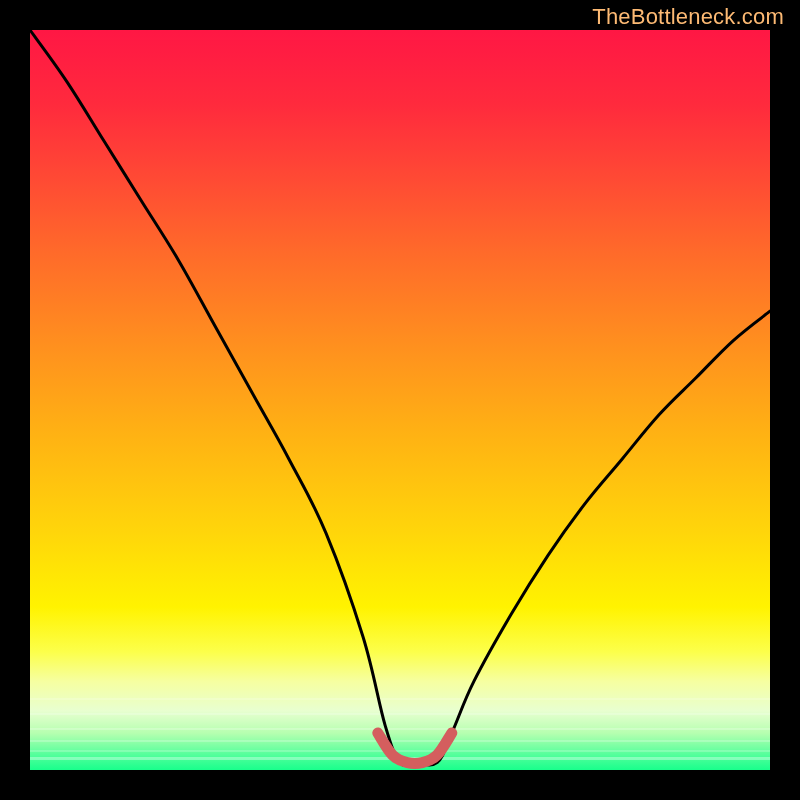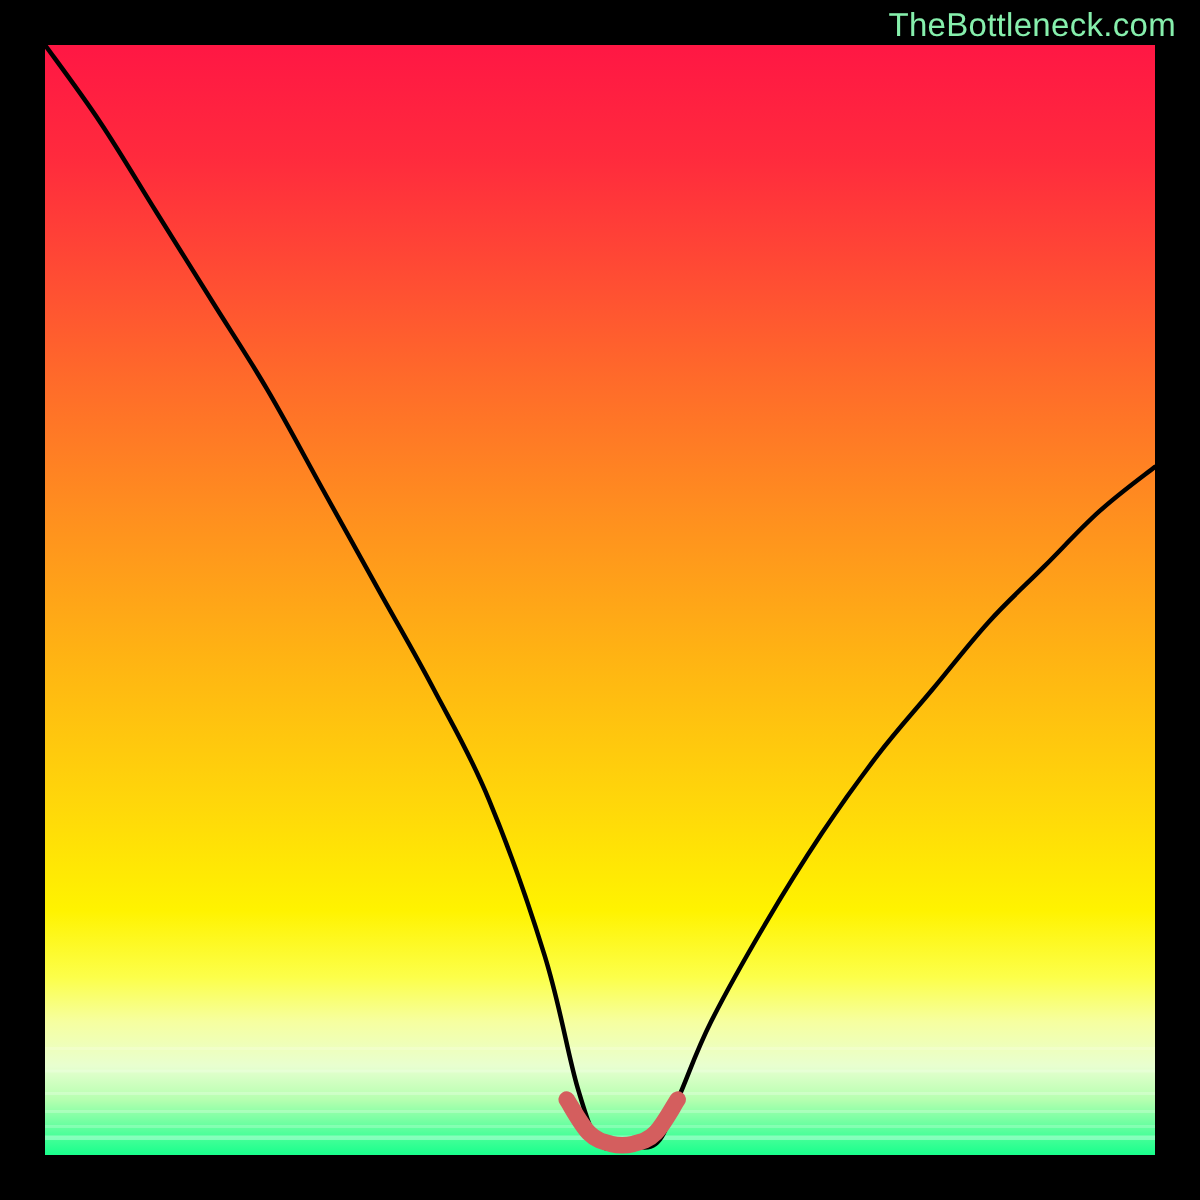--- a/index.html
+++ b/index.html
@@ -70,21 +70,21 @@
     width: 740px;
     height: 740px;
   }
   .watermark {
     position: absolute;
     top: 4px;
     right: 16px;
     font-family: Arial, Helvetica, sans-serif;
     font-size: 22px;
     font-weight: 400;
-    color: #86efac;
+    color: #fdba74;
     letter-spacing: 0.2px;
     user-select: none;
   }
 </style>
 </head>
 <body>
 
 <div class="frame"></div>
 
 <div class="plot">

